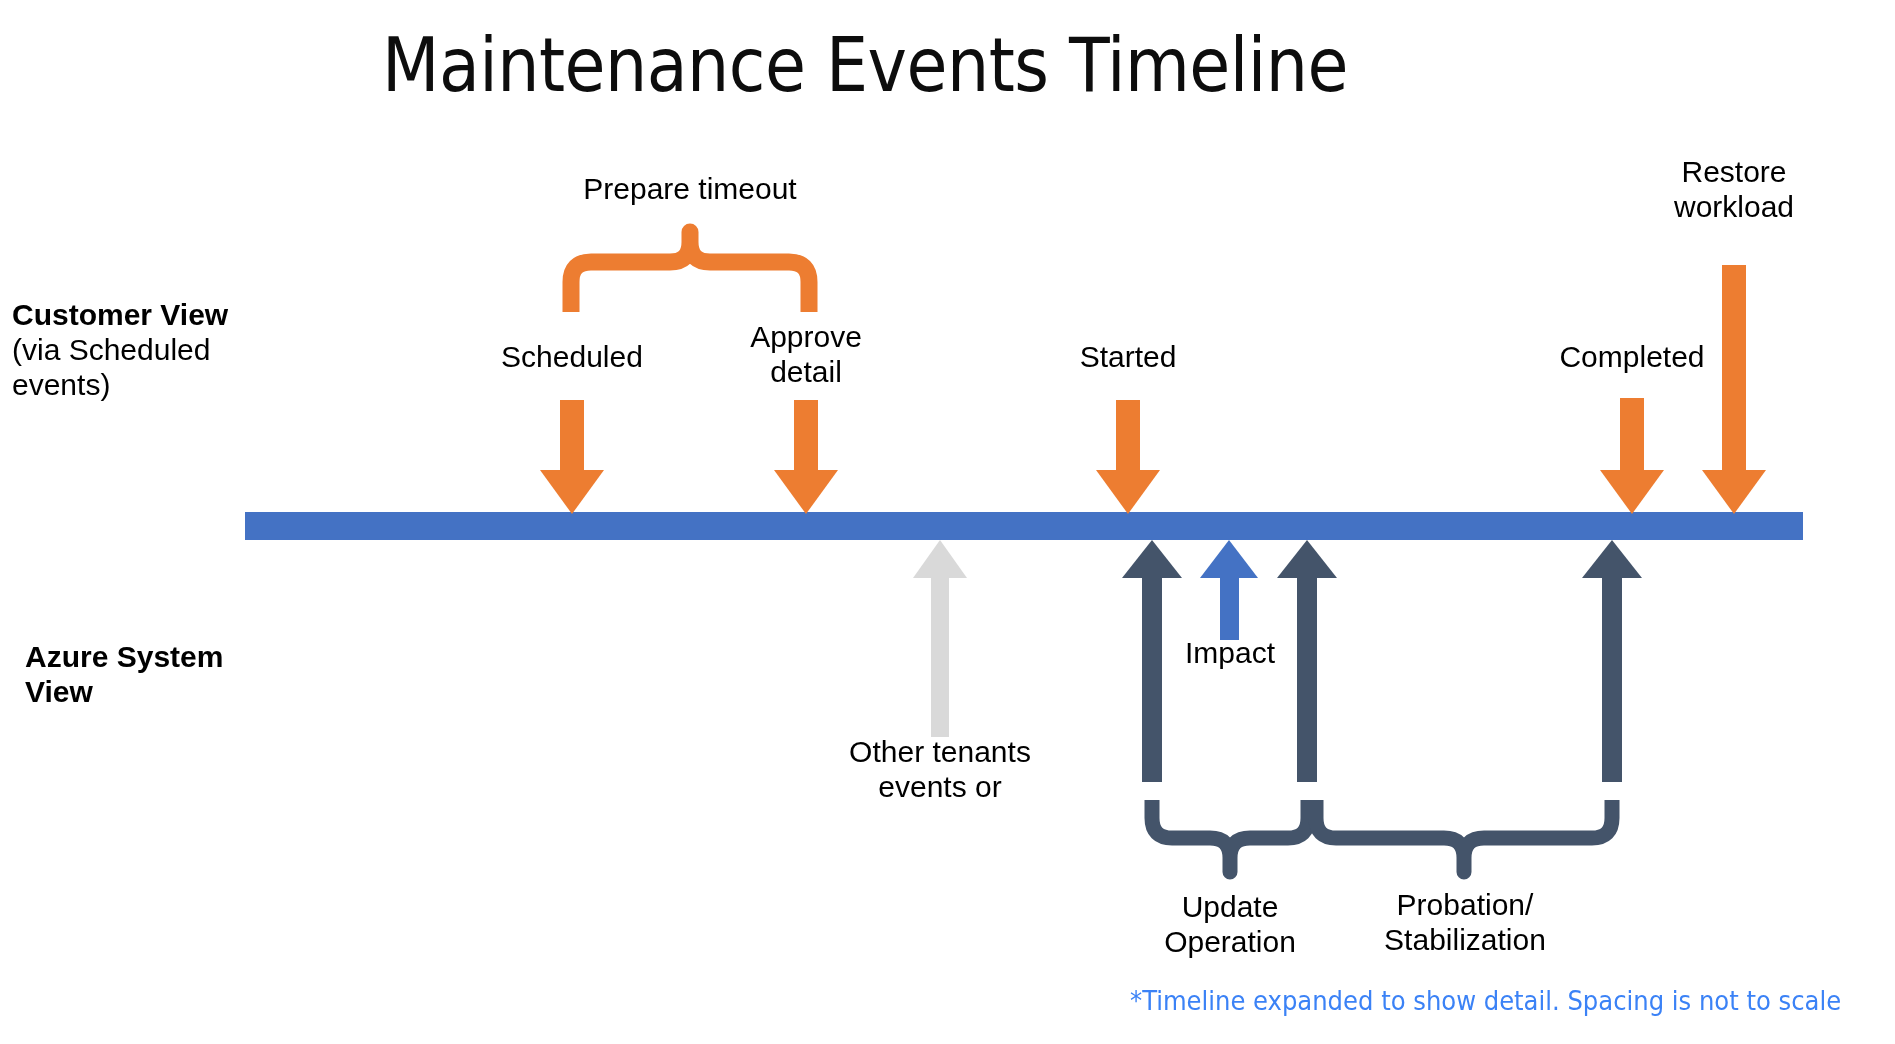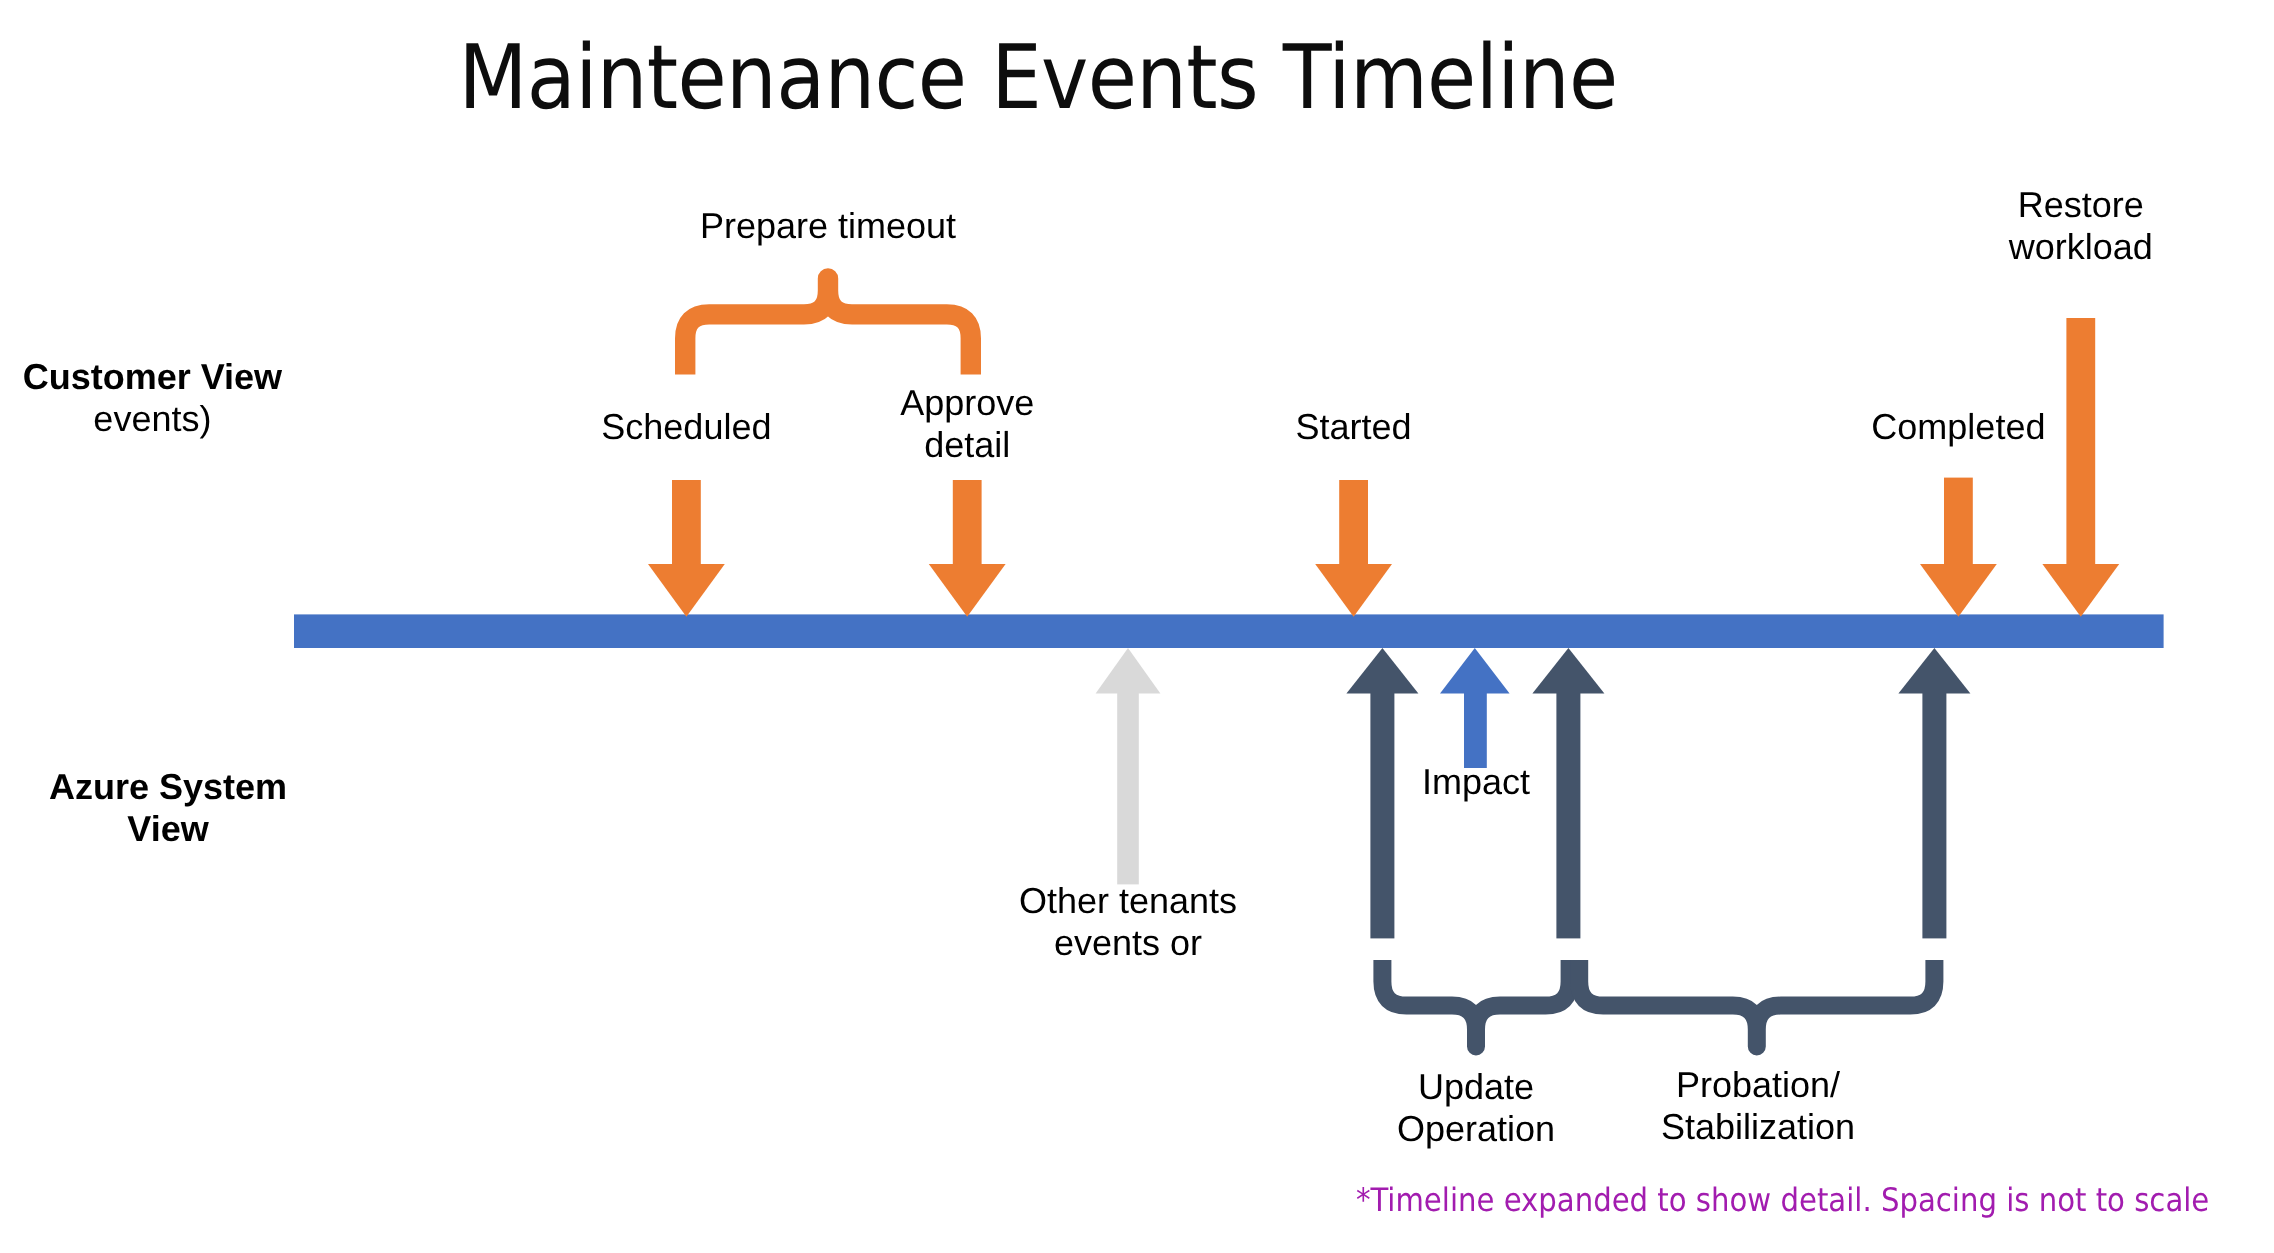--- a/index.html
+++ b/index.html
@@ -23,33 +23,32 @@
     font-weight:400;
     letter-spacing:-0.5px;
     line-height:1.0;
     color:#0d0d0d;
     white-space:nowrap;
   }
   .side-label{
     font-size:30px;
     line-height:1.16;
     color:#000;
-    text-align:center;
   }
   .side-label .bold{font-weight:700;}
   .node-label{
     font-size:30px;
     line-height:1.16;
     text-align:center;
     color:#000;
   }
   .footnote{
     font-family:"DejaVu Sans Condensed","Liberation Sans Narrow","Liberation Sans",sans-serif;
     font-size:27px;
-    color:#a21caf;
+    color:#3b82f6;
     white-space:nowrap;
   }
   .timeline-bar{
     left:245px; top:512px;
     width:1558px; height:28px;
     background:#4472C4;
   }
   svg.layer{
     position:absolute; left:0; top:0;
     width:1895px; height:1044px;
@@ -58,20 +57,21 @@
 </style>
 </head>
 <body>
 
 <div id="stage">
 
   <div class="abs title">Maintenance Events Timeline</div>
 
   <div class="abs side-label" style="left:12px; top:298px; width:230px;">
     <div class="bold">Customer View</div>
+    <div>(via Scheduled</div>
     <div>events)</div>
   </div>
 
   <div class="abs side-label" style="left:25px; top:640px; width:230px;">
     <div class="bold">Azure System</div>
     <div class="bold">View</div>
   </div>
 
   <div class="abs timeline-bar"></div>
 

